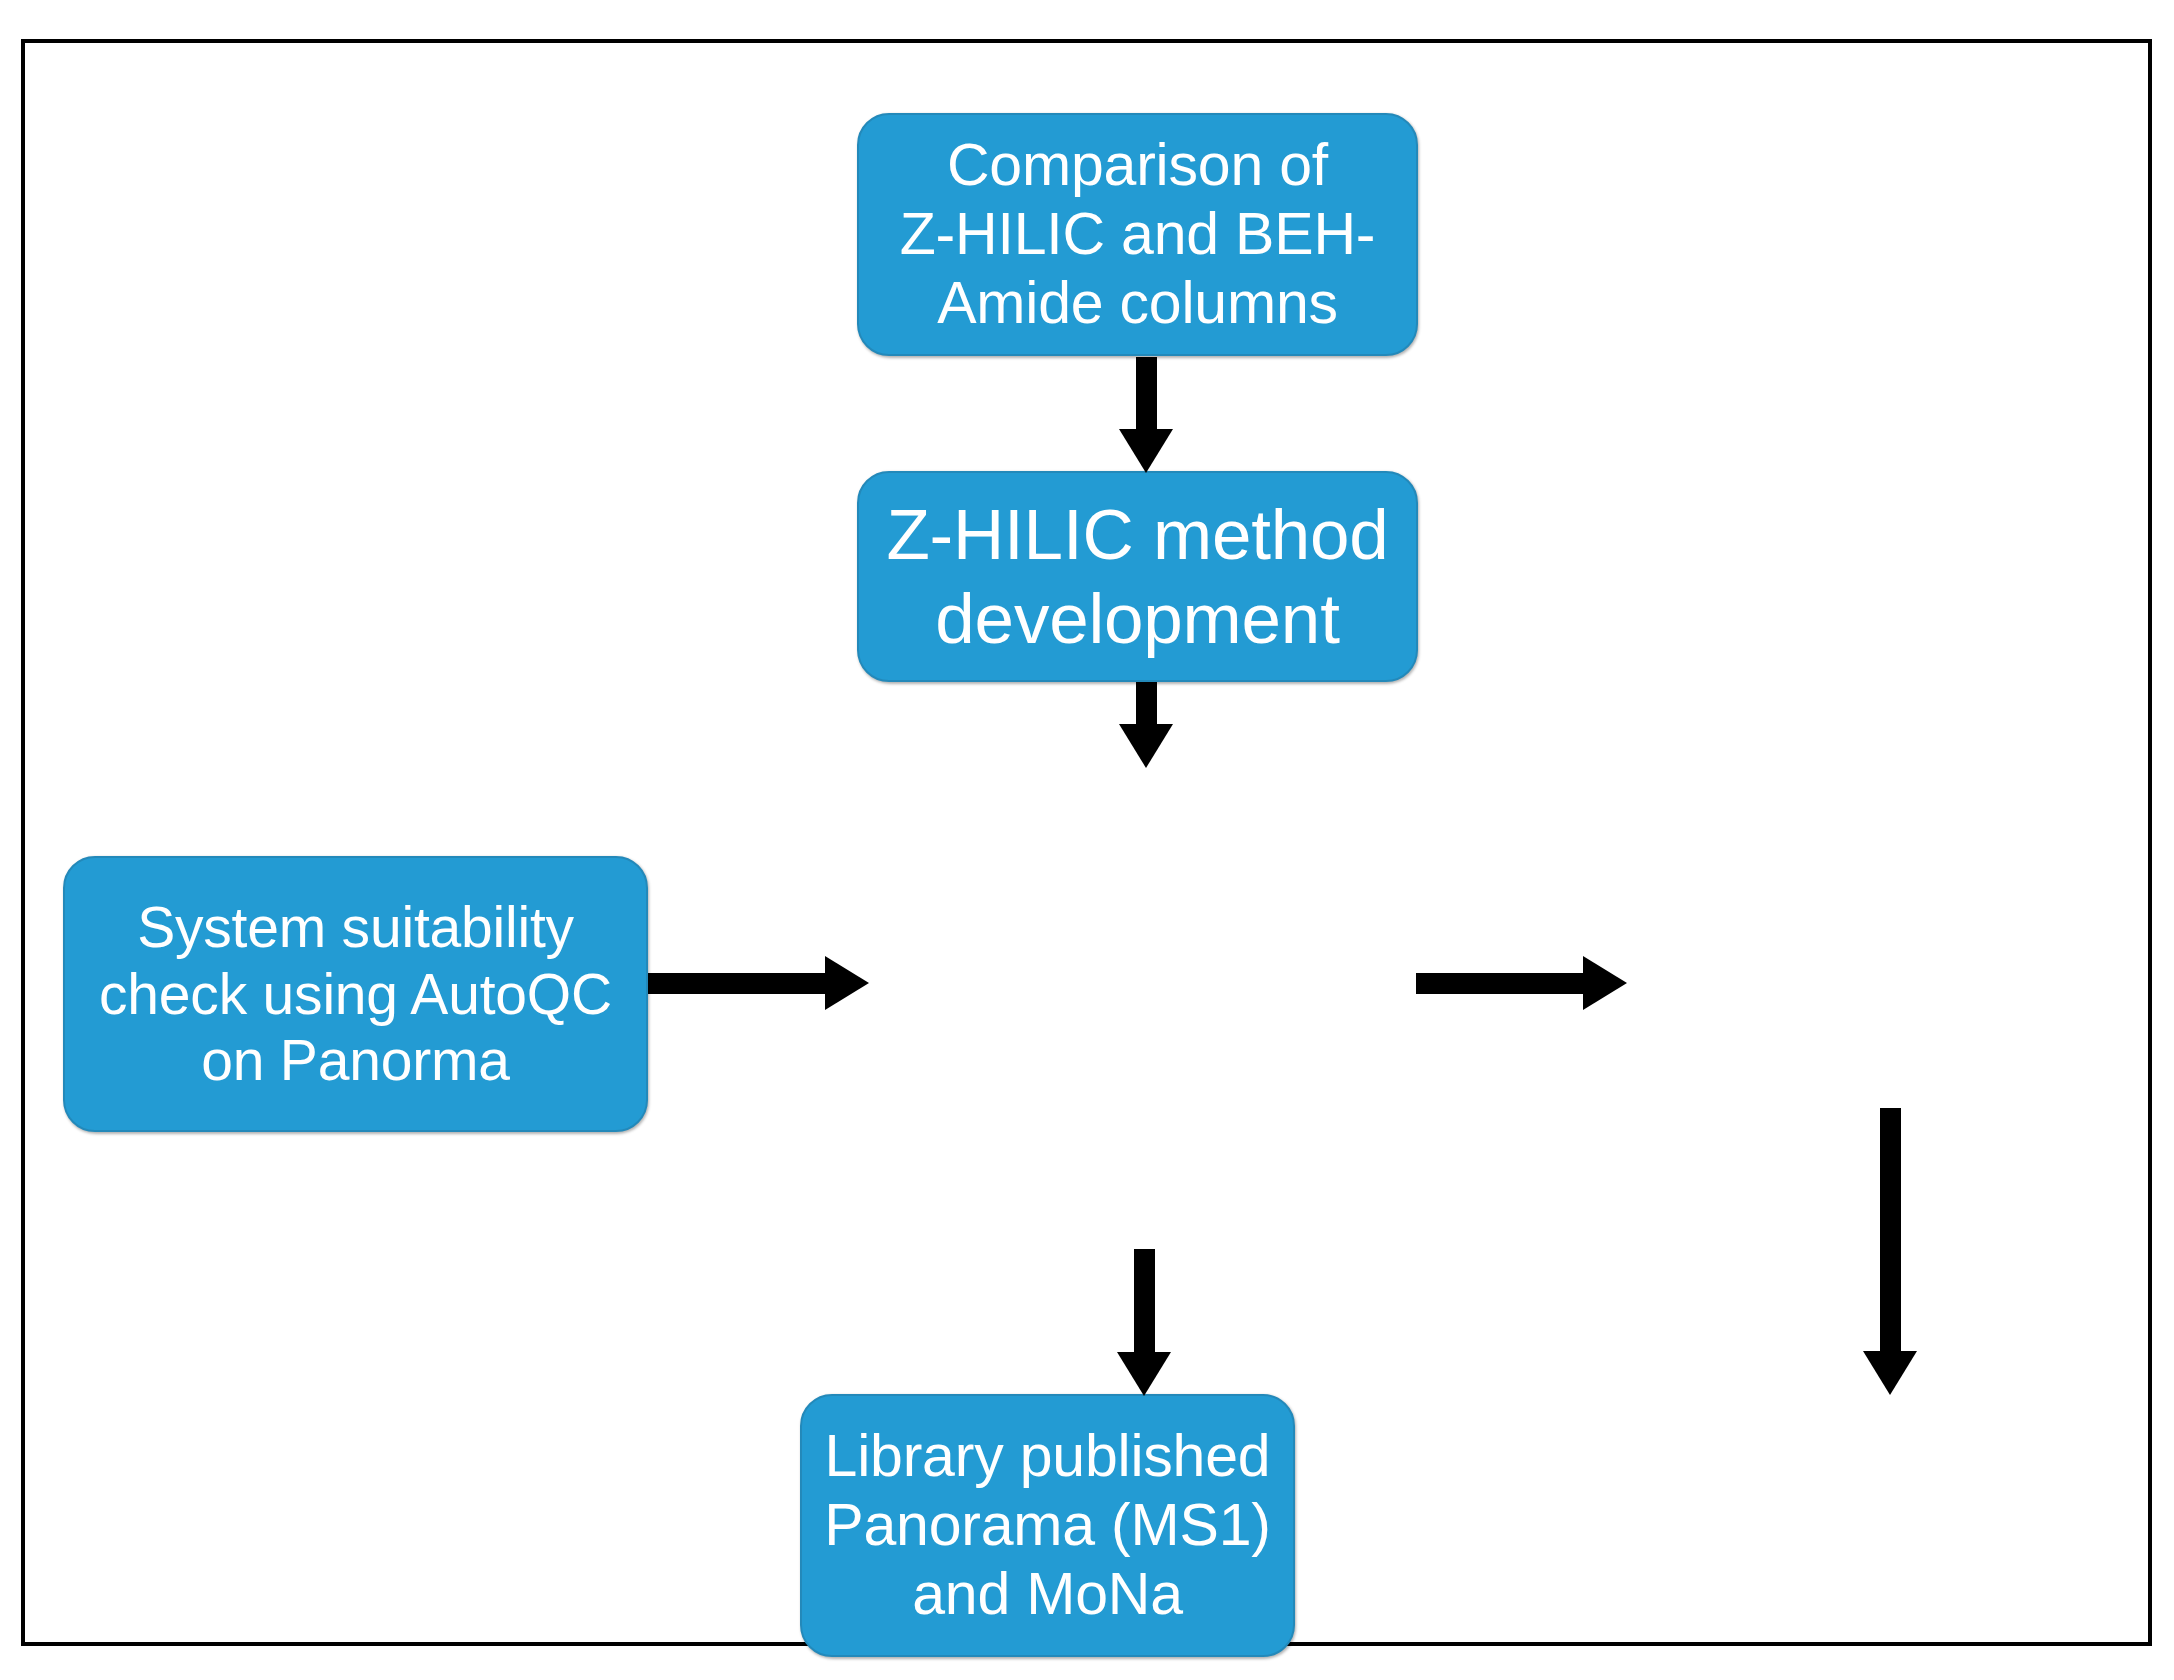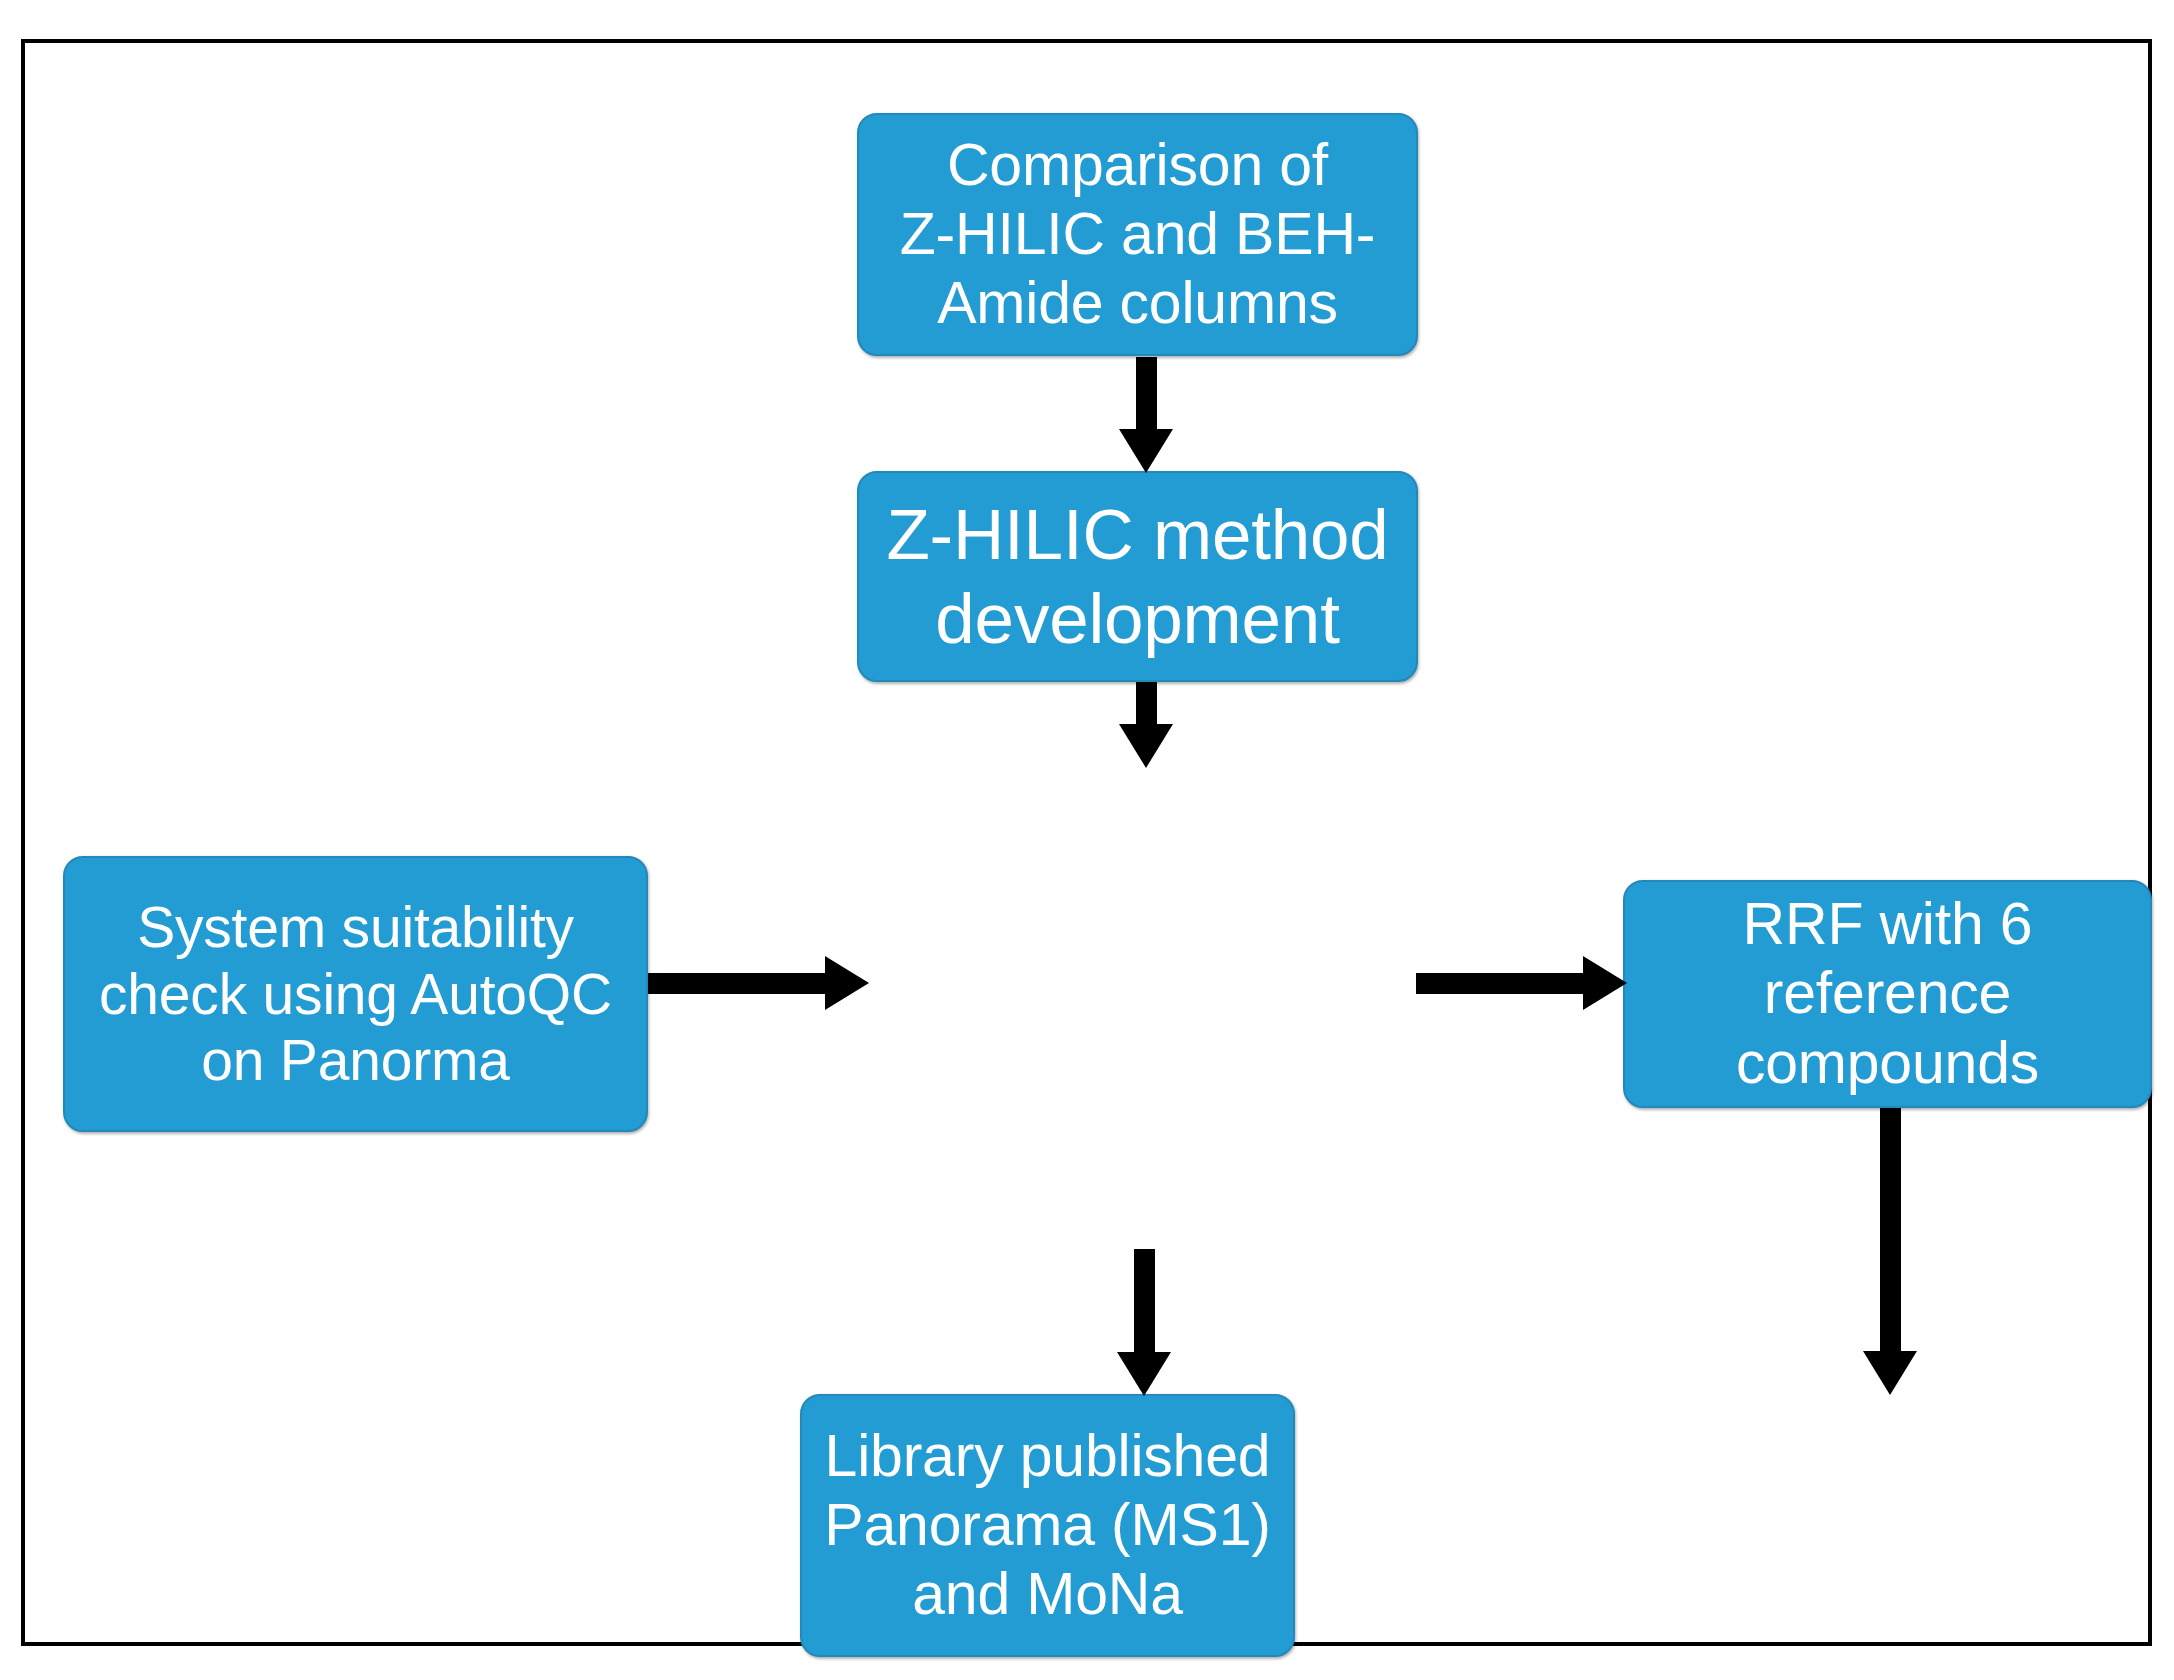--- a/index.html
+++ b/index.html
@@ -26,21 +26,21 @@
     height: 1607px;
     border: 4.8px solid #000000;
     box-sizing: border-box;
     background: #ffffff;
   }
   .node {
     position: absolute;
     box-sizing: border-box;
     background: #239BD3;
     border: 2.9px solid #2389BA;
-    border-radius: 20px;
+    border-radius: 32px;
     color: #ffffff;
     display: flex;
     align-items: center;
     justify-content: center;
     text-align: center;
     line-height: 1.17;
     font-weight: 400;
     padding: 5.7px 13.3px;
     box-shadow: 1px 1.9px 2.9px rgba(0,0,0,0.30);
     letter-spacing: -0.2px;
@@ -118,23 +118,20 @@
 Amide columns</div>
 
     <div class="node" id="node-method-dev">Z-HILIC method
 development</div>
 
 
     <div class="node" id="node-system-suit">System suitability
 check using AutoQC
 on Panorma</div>
 
-    <div class="node" id="node-rrf">RRF with 6
-reference
-compounds</div>
 
     <div class="node" id="node-library">Library published
 Panorama (MS1)
 and MoNa</div>
 
 
     <div class="arrow down" id="arrow-comparison-to-method">
       <div class="shaft"></div>
       <div class="head"></div>
     </div>

